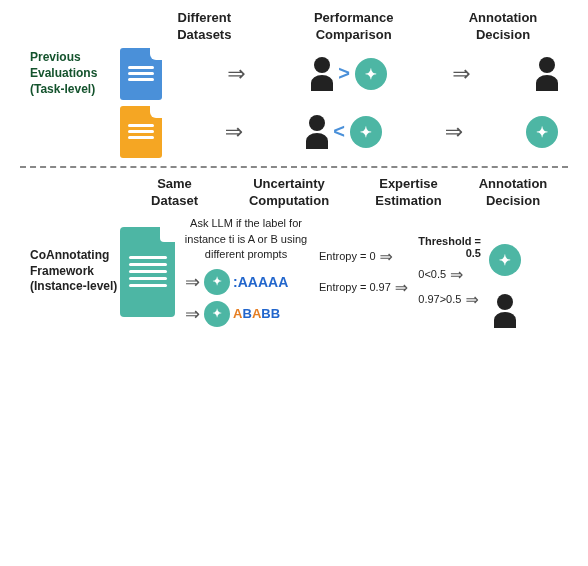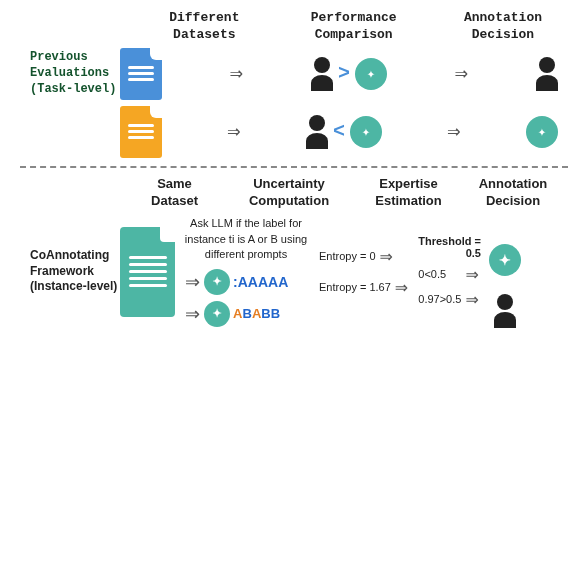--- a/index.html
+++ b/index.html
@@ -18,21 +18,20 @@
       position: relative;
       padding: 10px 20px;
     }
 
     
     .top-section {
       display: flex;
       flex-direction: column;
       padding: 0 10px;
       margin-bottom: 8px;
-      font-family: Liberation Mono, monospace;
     }
 
     .header-row {
       display: flex;
       flex-direction: row;
       align-items: center;
       justify-content: space-between;
       padding: 0 0 4px 0;
     }
 
@@ -432,33 +431,33 @@
         </div>
 
         <div style="display:flex; flex-direction:column; gap:12px; margin-left:4px;">
 
           <div style="display:flex; flex-direction:row; align-items:center; gap:2px;">
             <span class="entropy-text">Entropy = 0</span>
             <span class="small-arrow">⇒</span>
           </div>
 
           <div style="display:flex; flex-direction:row; align-items:center; gap:2px;">
-            <span class="entropy-text">Entropy = 1.67</span>
+            <span class="entropy-text">Entropy = 0.97</span>
             <span class="small-arrow">⇒</span>
           </div>
         </div>
 
         <div style="display:flex; flex-direction:column; gap:6px; margin-left:4px;">
 
           <div style="display:flex; flex-direction:column; align-items:flex-end;">
             <span class="threshold-text">Threshold =</span>
             <span class="threshold-text">0.5</span>
           </div>
 
-          <div style="display:flex; flex-direction:row; align-items:center; gap:2px;justify-content:space-between;">
+          <div style="display:flex; flex-direction:row; align-items:center; gap:2px;">
             <span class="entropy-text">0&lt;0.5</span>
             <span class="small-arrow">⇒</span>
           </div>
 
           <div style="display:flex; flex-direction:row; align-items:center; gap:2px;">
             <span class="entropy-text">0.97&gt;0.5</span>
             <span class="small-arrow">⇒</span>
           </div>
         </div>
 

